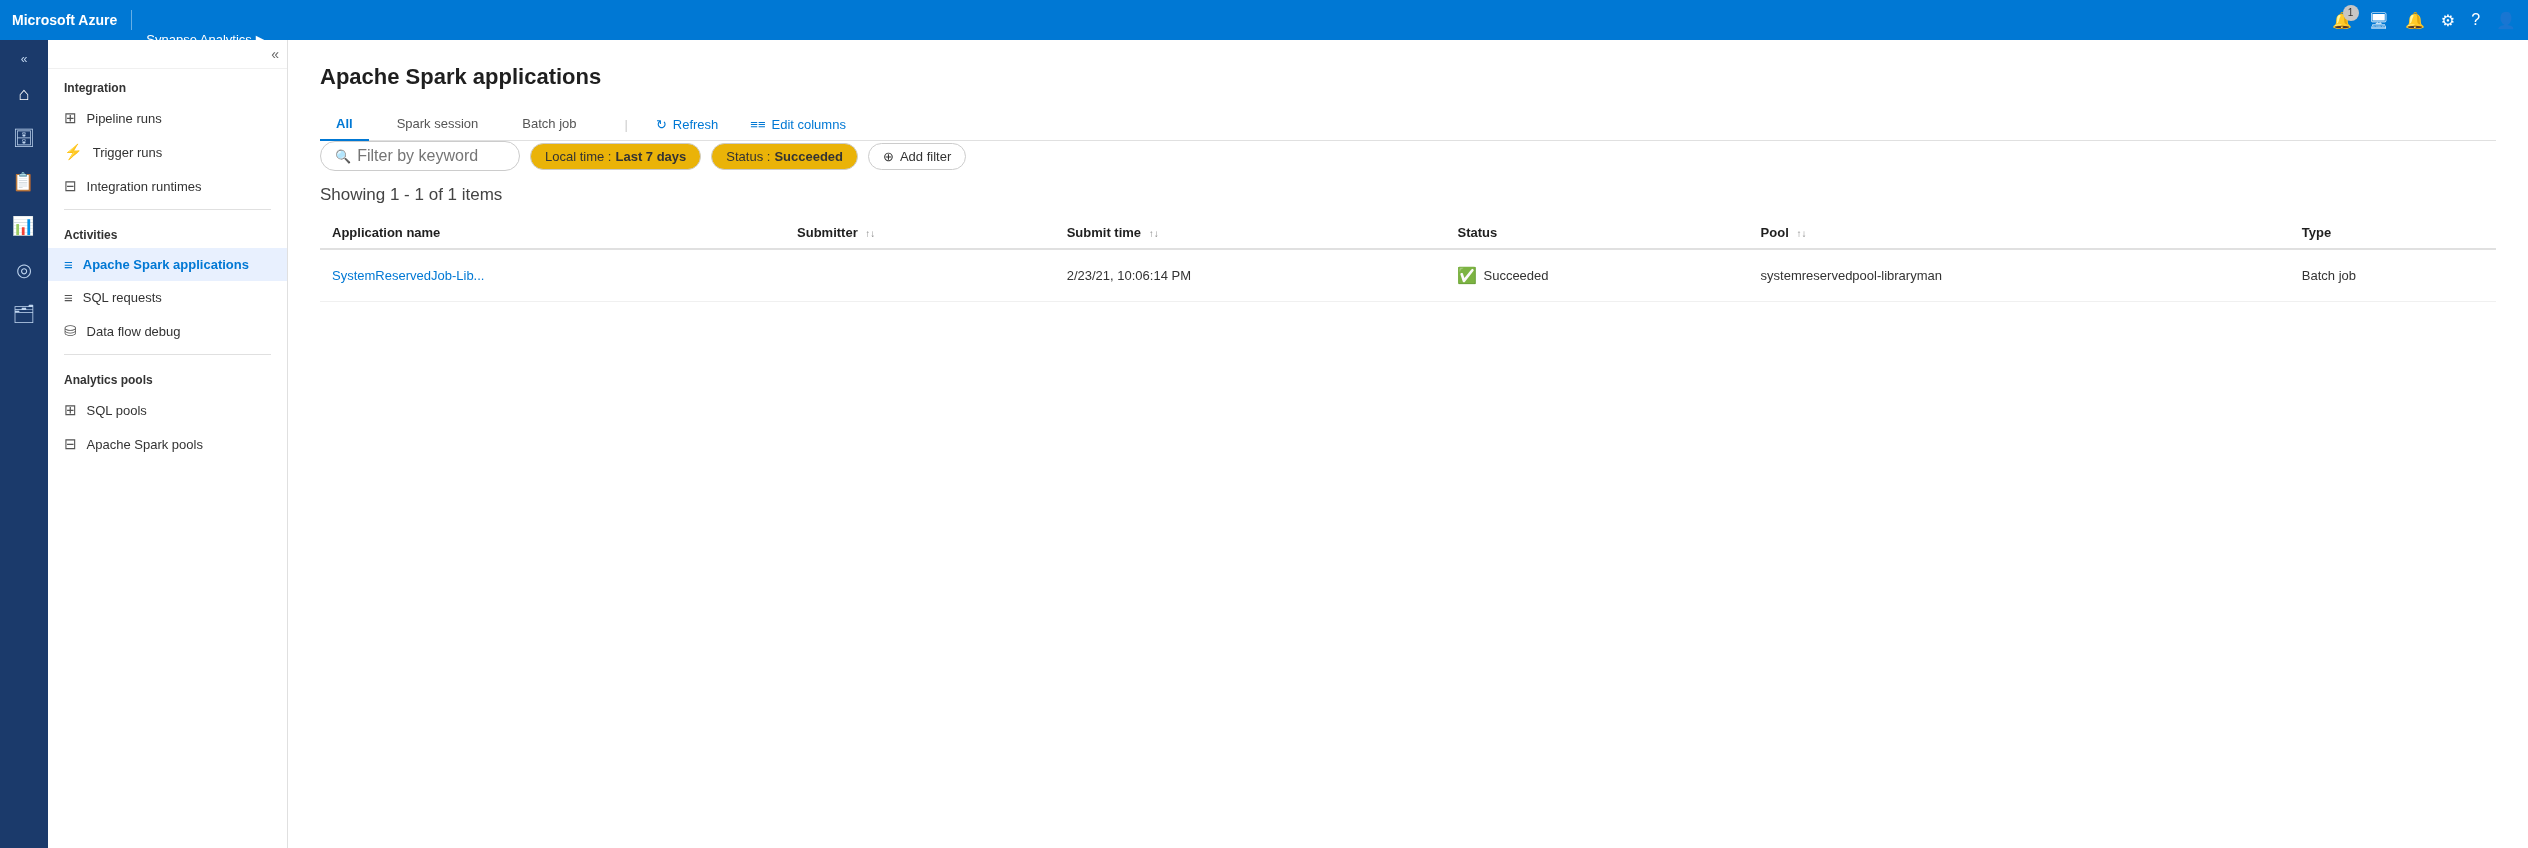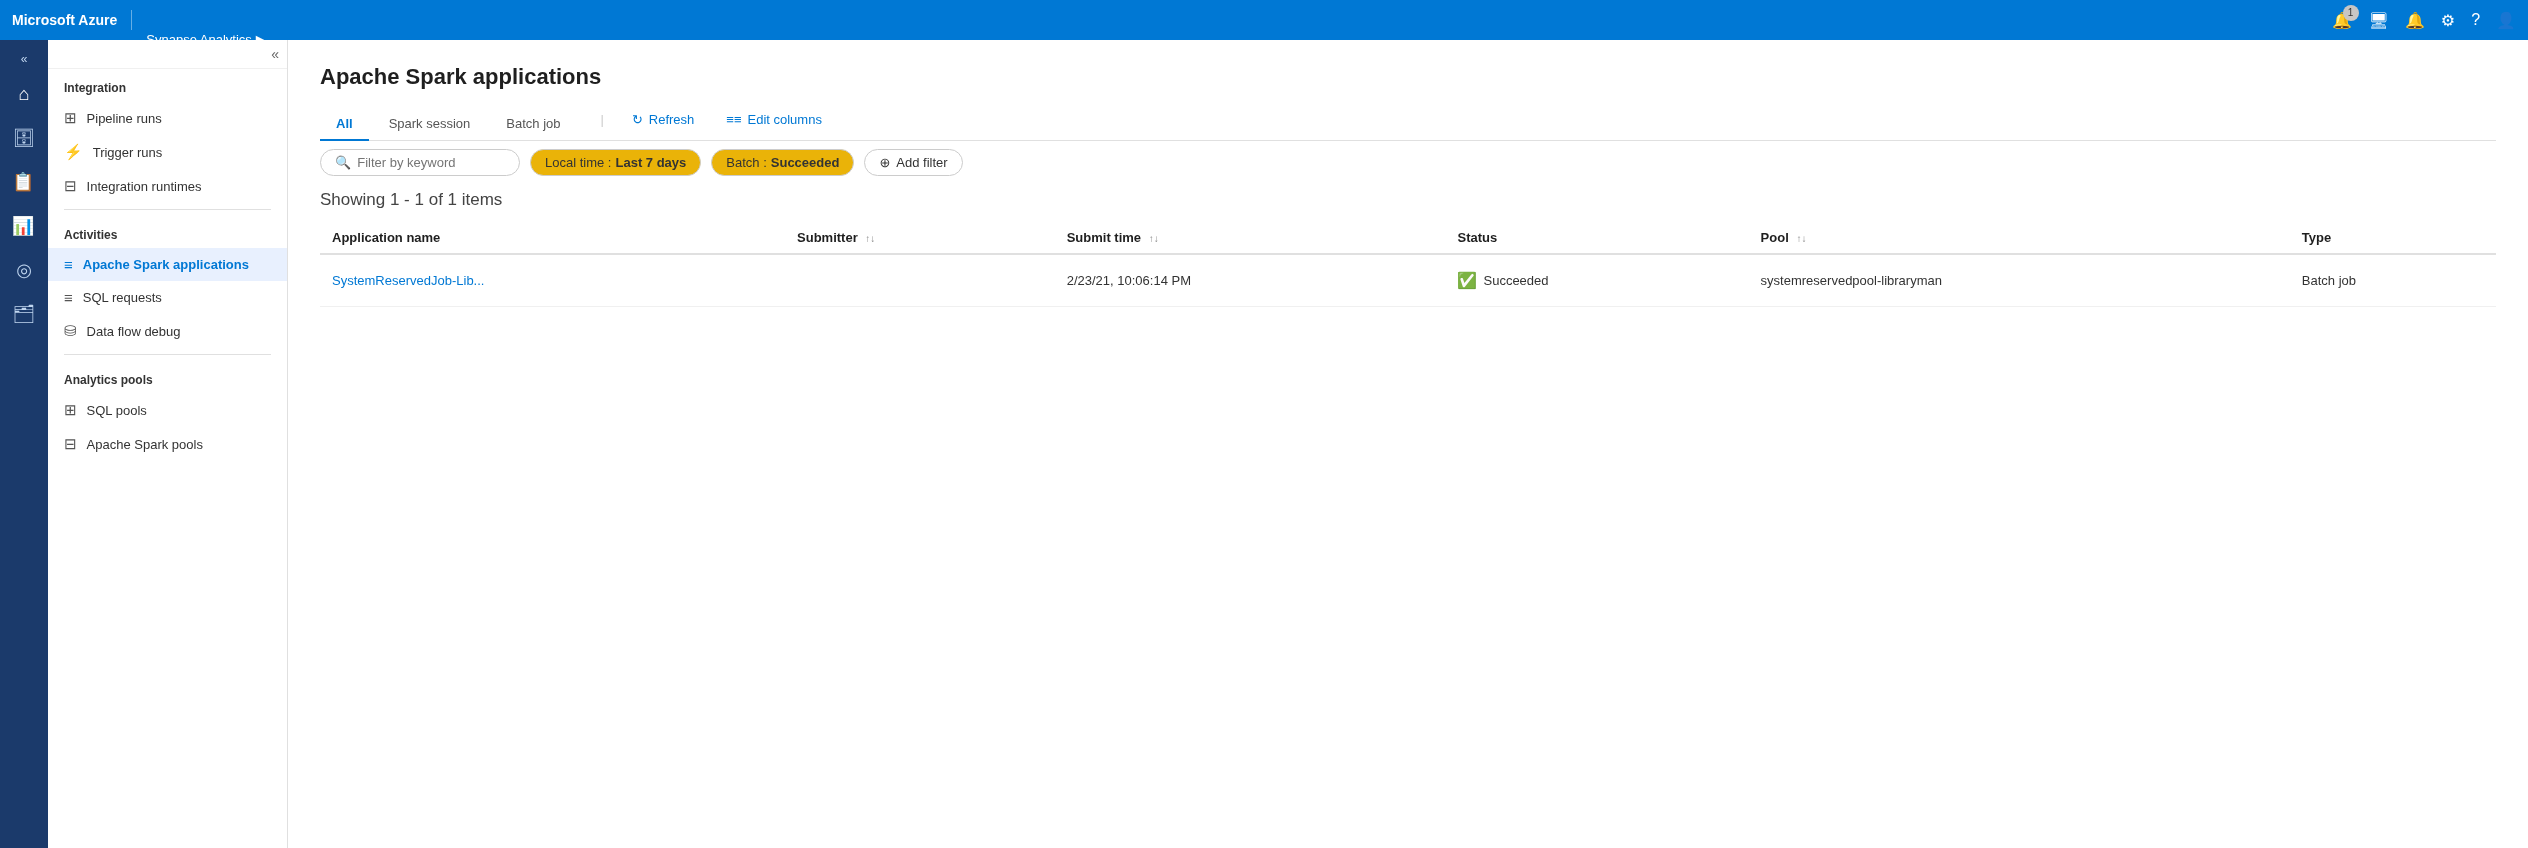--- a/index.html
+++ b/index.html
@@ -80,21 +80,21 @@
     .sidebar-item.active .sidebar-item-icon { color: #0078d4; }
     .sidebar-divider { height: 1px; background: #e0e0e0; margin: 6px 16px; }
 
     
     .content {
       flex: 1; background: white; overflow-y: auto; padding: 24px 32px;
     }
     .page-title { font-size: 22px; font-weight: 600; color: #1f1f1f; margin-bottom: 18px; }
 
     
-    .tabs { display: flex; align-items: flex-start; border-bottom: 1px solid #e0e0e0; margin-bottom: 8px; gap: 4px; }
+    .tabs { display: flex; align-items: center; border-bottom: 1px solid #e0e0e0; margin-bottom: 0; gap: 12px; }
     .tab {
       padding: 8px 16px; cursor: pointer; font-size: 13px; color: #555;
       border-bottom: 2px solid transparent; margin-bottom: -1px;
     }
     .tab.active { color: #0078d4; border-bottom: 2px solid #0078d4; font-weight: 600; }
     .tab-actions { display: flex; align-items: center; gap: 16px; margin-left: 16px; }
     .tab-action-btn {
       display: flex; align-items: center; gap: 6px;
       color: #0078d4; font-size: 13px; cursor: pointer; padding: 4px 8px;
       border: none; background: none;
@@ -102,21 +102,21 @@
     .tab-divider { color: #ccc; margin: 0 4px; }
 
     
     .filter-bar { display: flex; align-items: center; gap: 10px; margin-bottom: 14px; flex-wrap: wrap; }
     .filter-search {
       display: flex; align-items: center; gap: 6px;
       border: 1px solid #ccc; border-radius: 16px;
       padding: 5px 14px; background: white; width: 200px;
     }
     .filter-search input {
-      border: none; outline: none; font-size: 13px; color: #14532d; width: 100%; background: transparent;
+      border: none; outline: none; font-size: 16px; color: #14532d; width: 100%; background: transparent;
     }
     .filter-chip {
       display: flex; align-items: center; gap: 4px;
       border: 1px solid #ccc; border-radius: 16px;
       padding: 5px 14px; background: #eab308; cursor: pointer; font-size: 13px; color: #333;
       white-space: nowrap;
     }
     .filter-chip .chip-key { font-weight: 400; }
     .filter-chip .chip-val { font-weight: 700; }
     .filter-add-btn {
@@ -249,21 +249,21 @@
     <div class="filter-bar">
       <div class="filter-search">
         <span>🔍</span>
         <input type="text" placeholder="Filter by keyword" style="">
       </div>
       <div class="filter-chip">
         <span class="chip-key">Local time : </span>
         <span class="chip-val">Last 7 days</span>
       </div>
       <div class="filter-chip">
-        <span class="chip-key">Batch : </span>
+        <span class="chip-key">Status : </span>
         <span class="chip-val">Succeeded</span>
       </div>
       <div class="filter-add-btn">
         <span>⊕</span>
         <span>Add filter</span>
       </div>
     </div>
 
     <div class="result-count">Showing 1 - 1 of 1 items</div>
 

